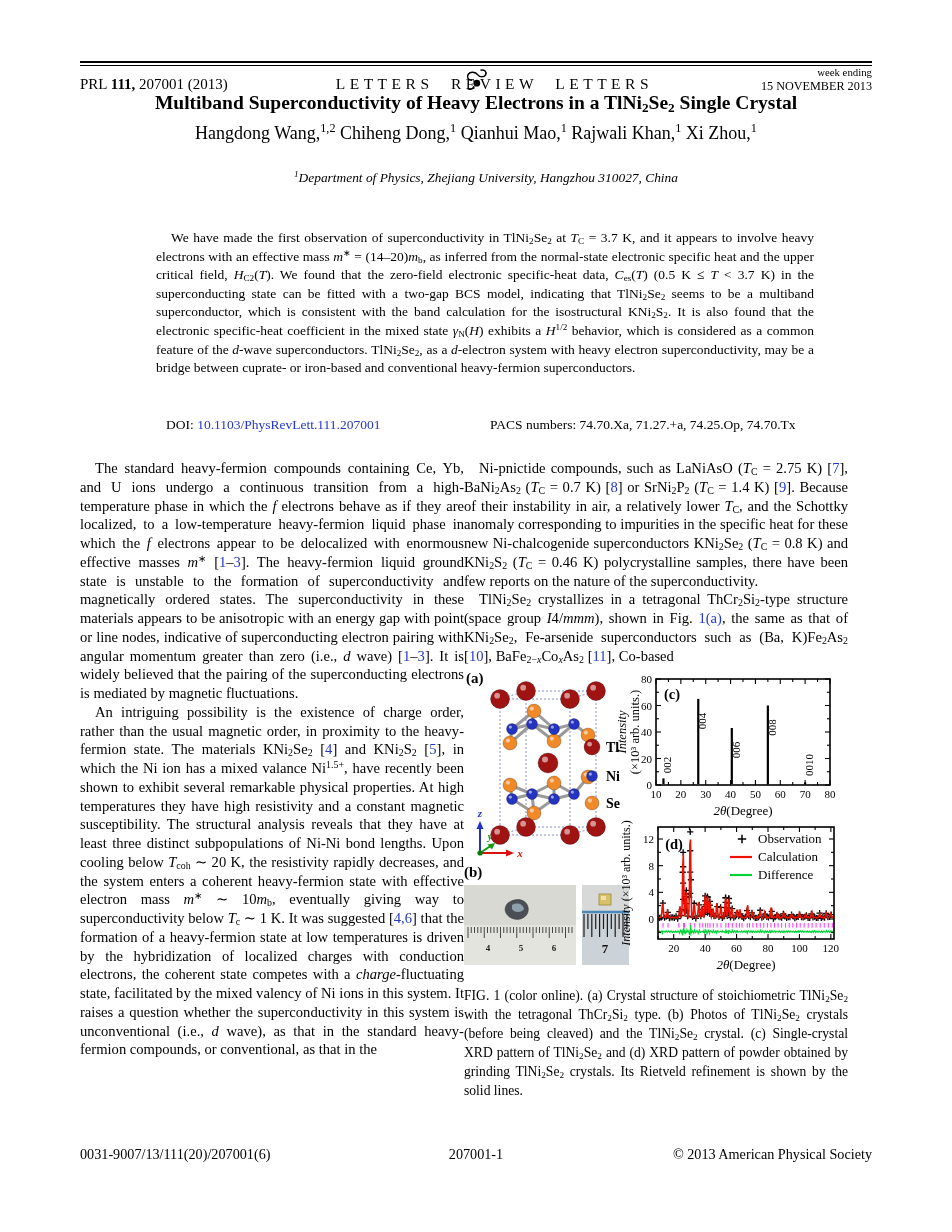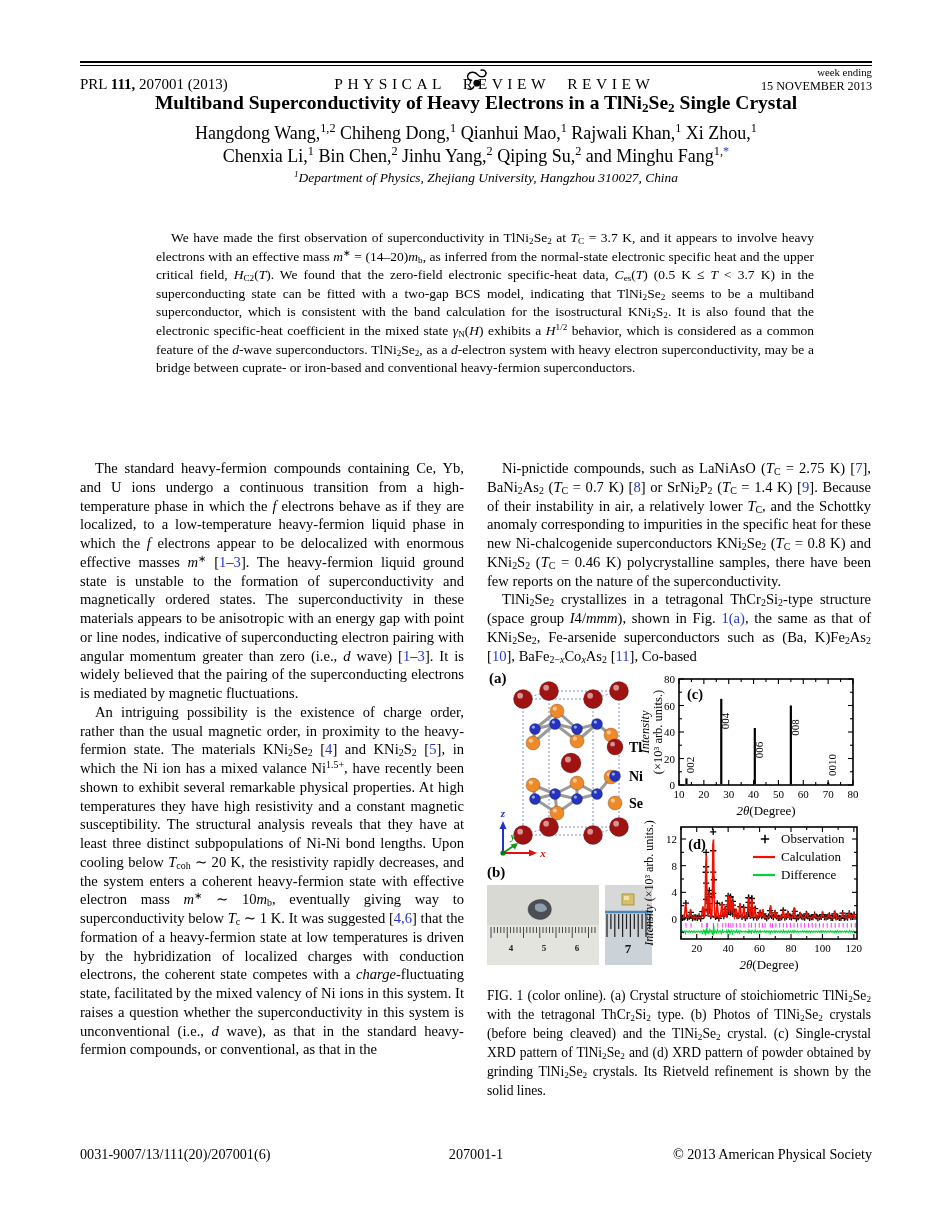--- a/index.html
+++ b/index.html
@@ -24,70 +24,74 @@
   .authors{position:absolute;top:122px;left:0;width:100%;text-align:center;
            font-size:18px;line-height:22.5px;}
   .affils{position:absolute;top:169px;left:10px;width:100%;text-align:center;
           font-style:italic;font-size:13.4px;line-height:18.5px;}
   .received{position:absolute;top:206px;left:0;width:100%;text-align:center;font-size:13.4px;}
   .abstract{position:absolute;top:229px;left:156px;width:658px;text-align:justify;
             font-size:13.5px;line-height:18.6px;text-indent:15px;}
   .doi-row{position:absolute;top:417px;left:166px;width:658px;font-size:13.5px;}
   .doi-row .pacs{position:absolute;left:324px;}
   
-  .columns{position:absolute;left:80px;top:459px;width:792px;display:flex;gap:23px;}
+  .columns{position:absolute;left:80px;top:459px;width:792px;display:flex;}
   .col{width:384px;text-align:justify;font-size:14.6px;line-height:18.75px;}
   .col p{margin:0;text-indent:15px;}
   
   .figure{position:relative;height:312px;margin-top:4px;text-indent:0;}
   .panel-label{position:absolute;font-weight:bold;font-size:15px;}
   .caption{font-size:13.6px;line-height:18.9px;text-align:justify;margin-top:6px;}
   
   .footer{position:absolute;left:80px;right:80px;top:1146px;font-size:14.2px;}
   .footer .f-left{float:left;}
   .footer .f-right{float:right;}
   .footer .f-center{position:absolute;left:50%;transform:translateX(-50%);}
 </style>
 </head>
 <body>
 
 <div class="page">
 
   <div class="hdr">
     <div class="hdr-left"><span>PRL </span><b>111,</b><span> 207001 (2013)</span></div>
-    <div class="hdr-center">PHYSICAL REVIEW REVIEW</div>
+    <div class="hdr-center">LETTERS REVIEW LETTERS</div>
     <div class="hdr-right">
       <span class="we1">week ending</span>
       <span class="we2">15 NOVEMBER 2013</span>
     </div>
   </div>
   <div class="rule"></div>
 
   <div class="ornament">
     <svg width="26" height="24" viewBox="0 0 26 24">
       <path d="M17.5 3.2 C21.5 2.2 24 5 22.6 7.8 C21.2 10.6 16.8 10.4 14.8 7.9 C12.4 4.9 7.4 4.3 5.3 7.2 C3.2 10.1 5.4 13.4 9.2 13.2" fill="none" stroke="#000" stroke-width="1.5"></path>
       <circle cx="13.8" cy="16.2" r="3.4" fill="#000"></circle>
       <path d="M11 19.3 C10 22.3 6.8 23 4.6 21.6" fill="none" stroke="#000" stroke-width="1.5"></path>
     </svg>
   </div>
 
   <h1 class="title">Multiband Superconductivity of Heavy Electrons in a TlNi<sub>2</sub>Se<sub>2</sub> Single Crystal</h1>
 
   <div class="authors">
     <div>Hangdong Wang,<sup>1,2</sup> Chiheng Dong,<sup>1</sup> Qianhui Mao,<sup>1</sup> Rajwali Khan,<sup>1</sup> Xi Zhou,<sup>1</sup></div>
-    <div>Chenxia Li,<sup>1</sup> Bin Chen,<sup>2</sup> Jinhu Yang,<sup>2</sup> Qiping Su,<sup>2</sup> and Minghu Fang<sup>1,<span class="blu">*</span></sup></div>
   </div>
 
   <div class="affils">
     <div><sup>1</sup>Department of Physics, Zhejiang University, Hangzhou 310027, China</div>
   </div>
 
 
   <div class="abstract">We have made the first observation of superconductivity in TlNi<sub>2</sub>Se<sub>2</sub> at <i>T</i><sub>C</sub> = 3.7 K, and it appears to involve heavy electrons with an effective mass <i>m</i><sup>∗</sup> = (14–20)<i>m</i><sub>b</sub>, as inferred from the normal-state electronic specific heat and the upper critical field, <i>H</i><sub>C2</sub>(<i>T</i>). We found that the zero-field electronic specific-heat data, <i>C</i><sub>es</sub>(<i>T</i>) (0.5 K ≤ <i>T</i> &lt; 3.7 K) in the superconducting state can be fitted with a two-gap BCS model, indicating that TlNi<sub>2</sub>Se<sub>2</sub> seems to be a multiband superconductor, which is consistent with the band calculation for the isostructural KNi<sub>2</sub>S<sub>2</sub>. It is also found that the electronic specific-heat coefficient in the mixed state <i>γ</i><sub>N</sub>(<i>H</i>) exhibits a <i>H</i><sup>1/2</sup> behavior, which is considered as a common feature of the <i>d</i>-wave superconductors. TlNi<sub>2</sub>Se<sub>2</sub>, as a <i>d</i>-electron system with heavy electron superconductivity, may be a bridge between cuprate- or iron-based and conventional heavy-fermion superconductors.</div>
 
+  <div class="doi-row">
+    <span>DOI:</span>
+    <span class="blu">10.1103/PhysRevLett.111.207001</span>
+    <span class="pacs">PACS numbers: 74.70.Xa, 71.27.+a, 74.25.Op, 74.70.Tx</span>
+  </div>
 
   <div class="columns">
     <div class="col">
       <p>The standard heavy-fermion compounds containing Ce, Yb, and U ions undergo a continuous transition from a high-temperature phase in which the <i>f</i> electrons behave as if they are localized, to a low-temperature heavy-fermion liquid phase in which the <i>f</i> electrons appear to be delocalized with enormous effective masses <i>m</i><sup>∗</sup> [<span class="blu">1</span>–<span class="blu">3</span>]. The heavy-fermion liquid ground state is unstable to the formation of superconductivity and magnetically ordered states. The superconductivity in these materials appears to be anisotropic with an energy gap with point or line nodes, indicative of superconducting electron pairing with angular momentum greater than zero (i.e., <i>d</i> wave) [<span class="blu">1</span>–<span class="blu">3</span>]. It is widely believed that the pairing of the superconducting electrons is mediated by magnetic fluctuations.</p>
       <p>An intriguing possibility is the existence of charge order, rather than the usual magnetic order, in proximity to the heavy-fermion state. The materials KNi<sub>2</sub>Se<sub>2</sub> [<span class="blu">4</span>] and KNi<sub>2</sub>S<sub>2</sub> [<span class="blu">5</span>], in which the Ni ion has a mixed valance Ni<sup>1.5+</sup>, have recently been shown to exhibit several remarkable physical properties. At high temperatures they have high resistivity and a constant magnetic susceptibility. The structural analysis reveals that they have at least three distinct subpopulations of Ni-Ni bond lengths. Upon cooling below <i>T</i><sub>coh</sub> ∼ 20 K, the resistivity rapidly decreases, and the system enters a coherent heavy-fermion state with effective electron mass <i>m</i><sup>∗</sup> ∼ 10<i>m</i><sub>b</sub>, eventually giving way to superconductivity below <i>T</i><sub>c</sub> ∼ 1 K. It was suggested [<span class="blu">4,6</span>] that the formation of a heavy-fermion state at low temperatures is driven by the hybridization of localized charges with conduction electrons, the coherent state competes with a <i>charge</i>-fluctuating state, facilitated by the mixed valency of Ni ions in this system. It raises a question whether the superconductivity in this system is unconventional (i.e., <i>d</i> wave), as that in the standard heavy-fermion compounds, or conventional, as that in the</p>
     </div>
     <div class="col">
       <p>Ni-pnictide compounds, such as LaNiAsO (<i>T</i><sub>C</sub> = 2.75 K) [<span class="blu">7</span>], BaNi<sub>2</sub>As<sub>2</sub> (<i>T</i><sub>C</sub> = 0.7 K) [<span class="blu">8</span>] or SrNi<sub>2</sub>P<sub>2</sub> (<i>T</i><sub>C</sub> = 1.4 K) [<span class="blu">9</span>]. Because of their instability in air, a relatively lower <i>T</i><sub>C</sub>, and the Schottky anomaly corresponding to impurities in the specific heat for these new Ni-chalcogenide superconductors KNi<sub>2</sub>Se<sub>2</sub> (<i>T</i><sub>C</sub> = 0.8 K) and KNi<sub>2</sub>S<sub>2</sub> (<i>T</i><sub>C</sub> = 0.46 K) polycrystalline samples, there have been few reports on the nature of the superconductivity.</p>
       <p>TlNi<sub>2</sub>Se<sub>2</sub> crystallizes in a tetragonal ThCr<sub>2</sub>Si<sub>2</sub>-type structure (space group <i>I</i>4/<i>mmm</i>), shown in Fig. <span class="blu">1(a)</span>, the same as that of KNi<sub>2</sub>Se<sub>2</sub>, Fe-arsenide superconductors such as (Ba, K)Fe<sub>2</sub>As<sub>2</sub> [<span class="blu">10</span>], BaFe<sub>2−<i>x</i></sub>Co<sub><i>x</i></sub>As<sub>2</sub> [<span class="blu">11</span>], Co-based</p>
 

